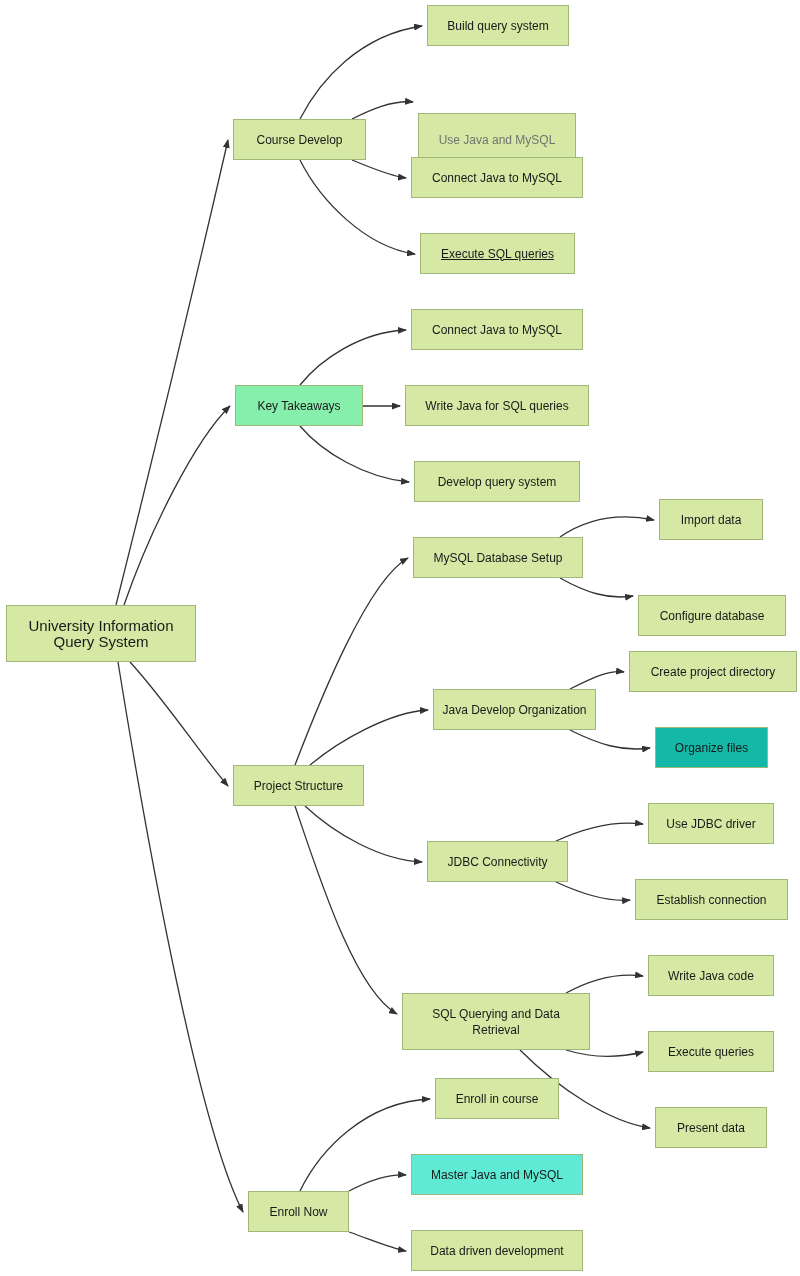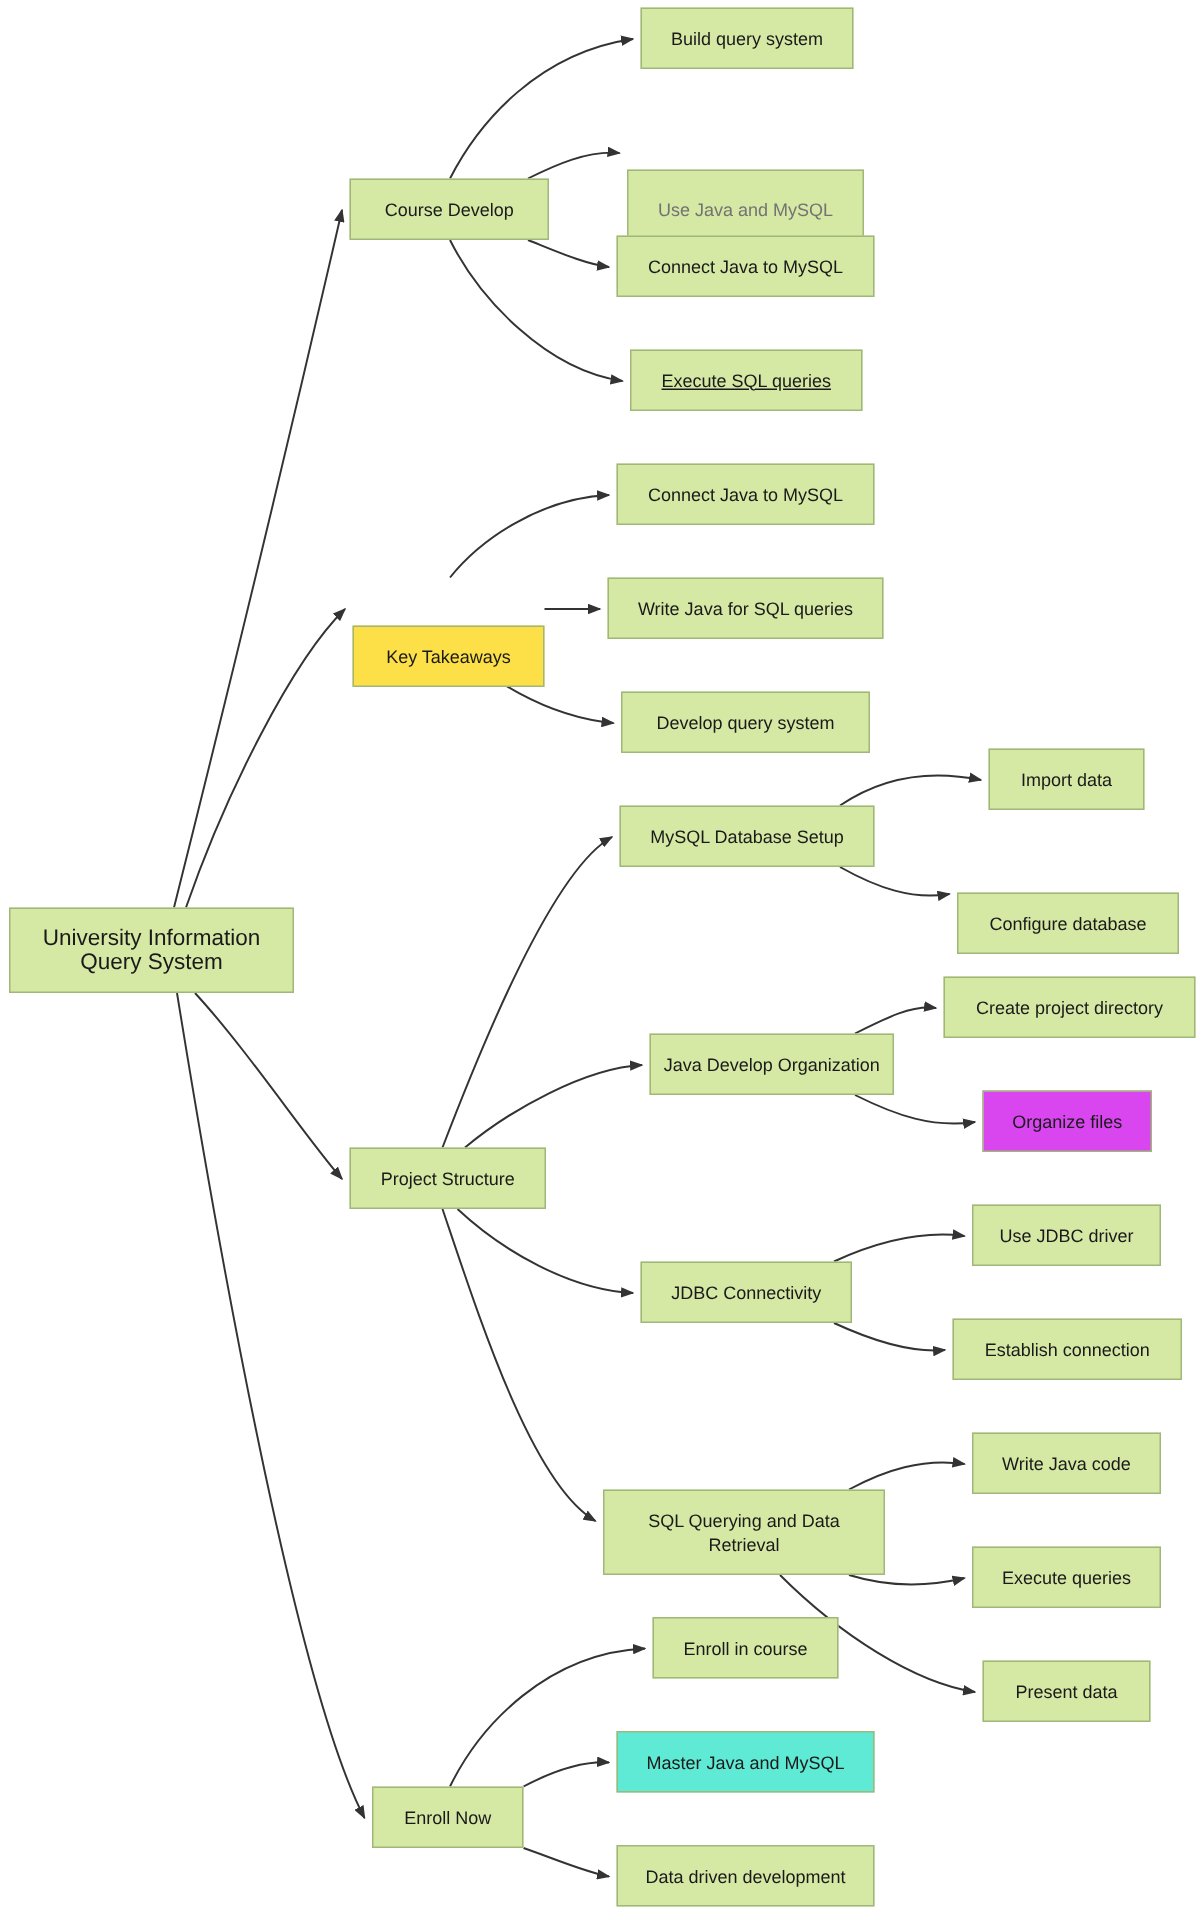--- a/index.html
+++ b/index.html
@@ -80,31 +80,31 @@
   </svg>
 
   <div id="node-layer">
       <div class="node root" style="left: 6px; top: 605px; width: 190px; height: 57px; background: rgb(213, 232, 164); border-color: rgb(159, 184, 122); color: rgb(26, 26, 26);"><span>University Information
 Query System</span></div>
       <div class="node" style="left: 233px; top: 119px; width: 133px; height: 41px; background: rgb(213, 232, 164); border-color: rgb(159, 184, 122); color: rgb(26, 26, 26);"><span>Course Develop</span></div>
       <div class="node" style="left: 427px; top: 5px; width: 142px; height: 41px; background: rgb(213, 232, 164); border-color: rgb(159, 184, 122); color: rgb(26, 26, 26);"><span>Build query system</span></div>
       <div class="node" style="left: 418px; top: 81px; width: 158px; height: 54px; background: rgb(213, 232, 164); border-color: rgb(159, 184, 122); color: #737373; margin-top: 32px;"><span>Use Java and MySQL</span></div>
       <div class="node" style="left: 411px; top: 157px; width: 172px; height: 41px; background: rgb(213, 232, 164); border-color: rgb(159, 184, 122); color: rgb(26, 26, 26);"><span>Connect Java to MySQL</span></div>
       <div class="node" style="left: 420px; top: 233px; width: 155px; height: 41px; background: rgb(213, 232, 164); border-color: rgb(159, 184, 122); color: rgb(26, 26, 26); text-decoration: underline;"><span>Execute SQL queries</span></div>
-      <div class="node" style="left: 235px; top: 385px; width: 128px; height: 41px; background: #fde047; border-color: rgb(159, 184, 122); color: rgb(26, 26, 26); margin-top: 32px;"><span>Key Takeaways</span></div>
+      <div class="node" style="left: 235px; top: 385px; width: 128px; height: 41px; background: #86efac; border-color: rgb(159, 184, 122); color: rgb(26, 26, 26);"><span>Key Takeaways</span></div>
       <div class="node" style="left: 411px; top: 309px; width: 172px; height: 41px; background: rgb(213, 232, 164); border-color: rgb(159, 184, 122); color: rgb(26, 26, 26);"><span>Connect Java to MySQL</span></div>
       <div class="node" style="left: 405px; top: 385px; width: 184px; height: 41px; background: rgb(213, 232, 164); border-color: rgb(159, 184, 122); color: rgb(26, 26, 26);"><span>Write Java for SQL queries</span></div>
       <div class="node" style="left: 414px; top: 461px; width: 166px; height: 41px; background: rgb(213, 232, 164); border-color: rgb(159, 184, 122); color: rgb(26, 26, 26);"><span>Develop query system</span></div>
       <div class="node" style="left: 233px; top: 765px; width: 131px; height: 41px; background: rgb(213, 232, 164); border-color: rgb(159, 184, 122); color: rgb(26, 26, 26);"><span>Project Structure</span></div>
       <div class="node" style="left: 413px; top: 537px; width: 170px; height: 41px; background: rgb(213, 232, 164); border-color: rgb(159, 184, 122); color: rgb(26, 26, 26);"><span>MySQL Database Setup</span></div>
       <div class="node" style="left: 659px; top: 499px; width: 104px; height: 41px; background: rgb(213, 232, 164); border-color: rgb(159, 184, 122); color: rgb(26, 26, 26);"><span>Import data</span></div>
       <div class="node" style="left: 638px; top: 575px; width: 148px; height: 41px; background: rgb(213, 232, 164); border-color: rgb(159, 184, 122); color: rgb(26, 26, 26); margin-top: 20px;"><span>Configure database</span></div>
       <div class="node" style="left: 433px; top: 689px; width: 163px; height: 41px; background: rgb(213, 232, 164); border-color: rgb(159, 184, 122); color: rgb(26, 26, 26);"><span>Java Develop Organization</span></div>
       <div class="node" style="left: 629px; top: 651px; width: 168px; height: 41px; background: rgb(213, 232, 164); border-color: rgb(159, 184, 122); color: rgb(26, 26, 26);"><span>Create project directory</span></div>
-      <div class="node" style="left: 655px; top: 727px; width: 113px; height: 41px; background: #d946ef; border-color: rgb(159, 184, 122); color: rgb(26, 26, 26);"><span>Organize files</span></div>
+      <div class="node" style="left: 655px; top: 727px; width: 113px; height: 41px; background: #14b8a6; border-color: rgb(159, 184, 122); color: rgb(26, 26, 26);"><span>Organize files</span></div>
       <div class="node" style="left: 427px; top: 841px; width: 141px; height: 41px; background: rgb(213, 232, 164); border-color: rgb(159, 184, 122); color: rgb(26, 26, 26);"><span>JDBC Connectivity</span></div>
       <div class="node" style="left: 648px; top: 803px; width: 126px; height: 41px; background: rgb(213, 232, 164); border-color: rgb(159, 184, 122); color: rgb(26, 26, 26);"><span>Use JDBC driver</span></div>
       <div class="node" style="left: 635px; top: 879px; width: 153px; height: 41px; background: rgb(213, 232, 164); border-color: rgb(159, 184, 122); color: rgb(26, 26, 26);"><span>Establish connection</span></div>
       <div class="node" style="left: 402px; top: 993px; width: 188px; height: 57px; background: rgb(213, 232, 164); border-color: rgb(159, 184, 122); color: rgb(26, 26, 26);"><span>SQL Querying and Data
 Retrieval</span></div>
       <div class="node" style="left: 648px; top: 955px; width: 126px; height: 41px; background: rgb(213, 232, 164); border-color: rgb(159, 184, 122); color: rgb(26, 26, 26);"><span>Write Java code</span></div>
       <div class="node" style="left: 648px; top: 1031px; width: 126px; height: 41px; background: rgb(213, 232, 164); border-color: rgb(159, 184, 122); color: rgb(26, 26, 26);"><span>Execute queries</span></div>
       <div class="node" style="left: 655px; top: 1107px; width: 112px; height: 41px; background: rgb(213, 232, 164); border-color: rgb(159, 184, 122); color: rgb(26, 26, 26);"><span>Present data</span></div>
       <div class="node" style="left: 248px; top: 1191px; width: 101px; height: 41px; background: rgb(213, 232, 164); border-color: rgb(159, 184, 122); color: rgb(26, 26, 26);"><span>Enroll Now</span></div>
       <div class="node" style="left: 435px; top: 1078px; width: 124px; height: 41px; background: rgb(213, 232, 164); border-color: rgb(159, 184, 122); color: rgb(26, 26, 26);"><span>Enroll in course</span></div>

